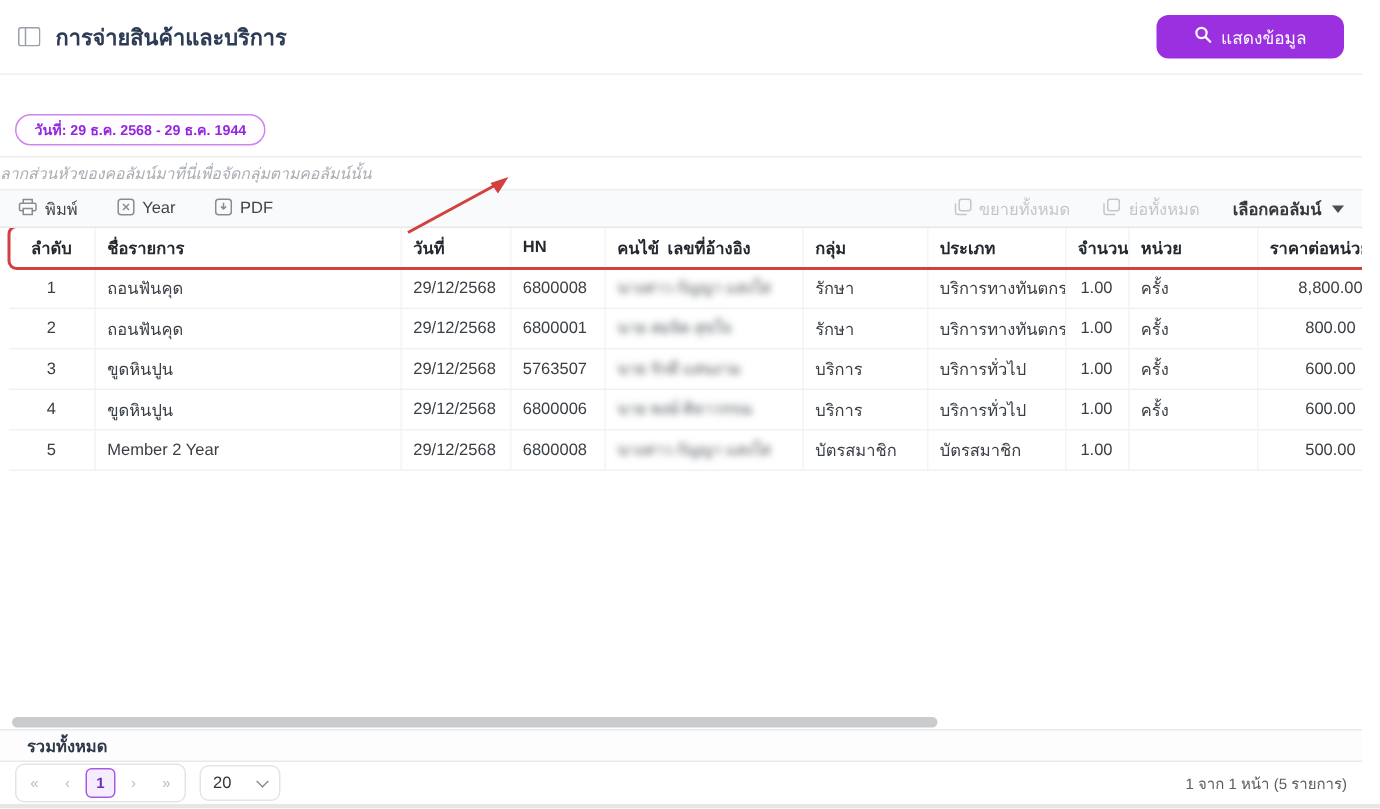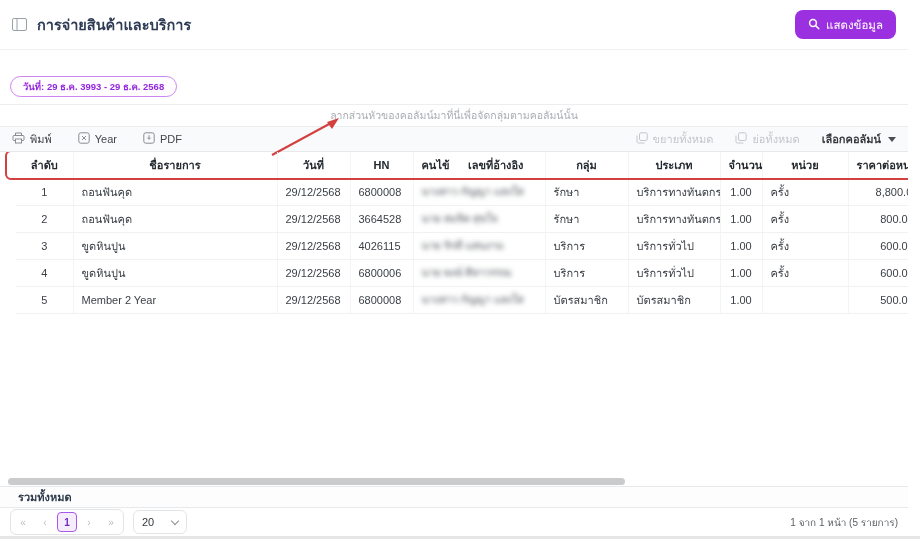--- a/index.html
+++ b/index.html
@@ -6,54 +6,54 @@
   html,body { width:920px; height:539px; overflow:hidden; background:#fff;
               font-family:"Liberation Sans", sans-serif; color:#333; }
   .app { position:relative; width:908px; height:539px; background:#fff; }
 
   
   .topbar { height:50px; display:flex; align-items:center; padding:0 12px;
             border-bottom:1px solid #eef0f2; }
   .panel-icon { display:inline-flex; }
   .page-title { font-size:14.5px; font-weight:bold; color:#2d3b55; margin-left:10px; }
   .show-btn { margin-left:auto; background:#9b30e0; color:#fff; border:none;
-              border-radius:8px; height:29px; padding:0 13px; font-size:11.5px;
+              border-radius:8px; height:29px; padding:0 25px; font-size:11.5px;
               display:inline-flex; align-items:center; gap:6px; cursor:pointer;
               font-family:inherit; }
 
   
   .chip-row { padding:26px 0 0 10px; height:47px; }
   .date-chip { display:inline-flex; align-items:center; height:21px; padding:0 12px;
                border:1px solid #cd85ef; border-radius:11px; color:#9327dd;
                font-size:9.5px; font-weight:bold; background:#fffdff; }
 
   
   .grid { margin-top:7px; position:relative; }
   .group-panel { height:22px; border-top:1px solid #ebedef; display:flex;
-                 align-items:center; justify-content:center; font-size:10.5px;
-                 color:#a9aeb4; }
+                 align-items:center; justify-content:flex-start; font-size:10.5px;
+                 color:#a9aeb4;font-style:italic; }
   .toolbar { height:26px; background:#f9fafb; border-top:1px solid #ebedef;
              border-bottom:1px solid #e6e8ea; display:flex; align-items:center;
              padding:12px 12px; font-size:11px; }
   .tb-btn { display:inline-flex; align-items:center; gap:5px; color:#41464c;
             margin-right:26px; cursor:pointer; background:none; border:none;
             font-size:11px; font-family:inherit; }
   .tb-right { margin-left:auto; display:flex; align-items:center; gap:22px; }
   .tb-disabled { color:#c3c7cb; margin-right:0; cursor:default; }
   .choose-cols { color:#34383e; font-weight:bold; margin-right:0; }
   .caret-down { width:0; height:0; border-left:4px solid transparent;
                 border-right:4px solid transparent; border-top:5px solid #4a4f55;
                 display:inline-block; margin-left:2px; }
 
   
-  .table-wrap { height:326px; overflow:hidden; position:relative; padding-left:16px; }
+  .table-wrap { height:326px; overflow:hidden; position:relative; padding-left:6px; }
   table { border-collapse:collapse; table-layout:fixed; width:934px; }
   th, td { padding:0 8px; font-size:11px; white-space:nowrap; overflow:hidden;
            border-right:1px solid #f3f4f6; border-bottom:1px solid #f0f1f3; }
-  th { height:26px; color:#23292f; font-weight:bold; text-align:center;
+  th { height:26px; color:#23292f; font-weight:bold; text-align:left;
        border-bottom:1px solid #e8eaec; }
   td { height:27px; color:#3a3f45; background:#fff; }
   .c-center { text-align:center; }
   .c-right  { text-align:center; }
   th.c-price { padding-right:28px; }
   td.c-price { padding-right:12px; }
   td.patient, th.patient { overflow:visible; border-right:none; }
   .blur { filter:blur(2.6px); color:#4a4f55; font-size:10.5px; }
 
   
@@ -106,21 +106,21 @@
         <svg width="12" height="12" viewBox="0 0 12 12">
             <circle cx="5" cy="5" r="3.4" fill="none" stroke="#fff" stroke-width="1.5"></circle>
             <line x1="7.6" y1="7.6" x2="10.8" y2="10.8" stroke="#fff" stroke-width="1.5" stroke-linecap="round"></line>
           </svg>
       </span>
       <span>แสดงข้อมูล</span>
     </button>
   </div>
 
   <div class="chip-row">
-    <span class="date-chip">วันที่: 29 ธ.ค. 3993 - 29 ธ.ค. 2568</span>
+    <span class="date-chip">วันที่: 29 ธ.ค. 2568 - 29 ธ.ค. 1944</span>
   </div>
 
   <div class="grid">
 
     <div class="group-panel">
       <span>ลากส่วนหัวของคอลัมน์มาที่นี่เพื่อจัดกลุ่มตามคอลัมน์นั้น</span>
     </div>
 
     <div class="toolbar">
       <button class="tb-btn">
@@ -227,34 +227,34 @@
             <td>รักษา</td>
             <td>บริการทางทันตกรรม</td>
             <td class="c-right">1.00</td>
             <td>ครั้ง</td>
             <td class="c-right c-price">8,800.00</td>
           </tr>
           <tr>
             <td class="c-center">2</td>
             <td>ถอนฟันคุด</td>
             <td>29/12/2568</td>
-            <td>3664528</td>
+            <td>6800001</td>
             <td class="patient"><span class="blur">นาย สมจิต สุขใจ</span></td>
             <td></td>
             <td>รักษา</td>
             <td>บริการทางทันตกรรม</td>
             <td class="c-right">1.00</td>
             <td>ครั้ง</td>
             <td class="c-right c-price">800.00</td>
           </tr>
           <tr>
             <td class="c-center">3</td>
             <td>ขูดหินปูน</td>
             <td>29/12/2568</td>
-            <td>4026115</td>
+            <td>5763507</td>
             <td class="patient"><span class="blur">นาย รักดี แสนงาม</span></td>
             <td></td>
             <td>บริการ</td>
             <td>บริการทั่วไป</td>
             <td class="c-right">1.00</td>
             <td>ครั้ง</td>
             <td class="c-right c-price">600.00</td>
           </tr>
           <tr>
             <td class="c-center">4</td>

